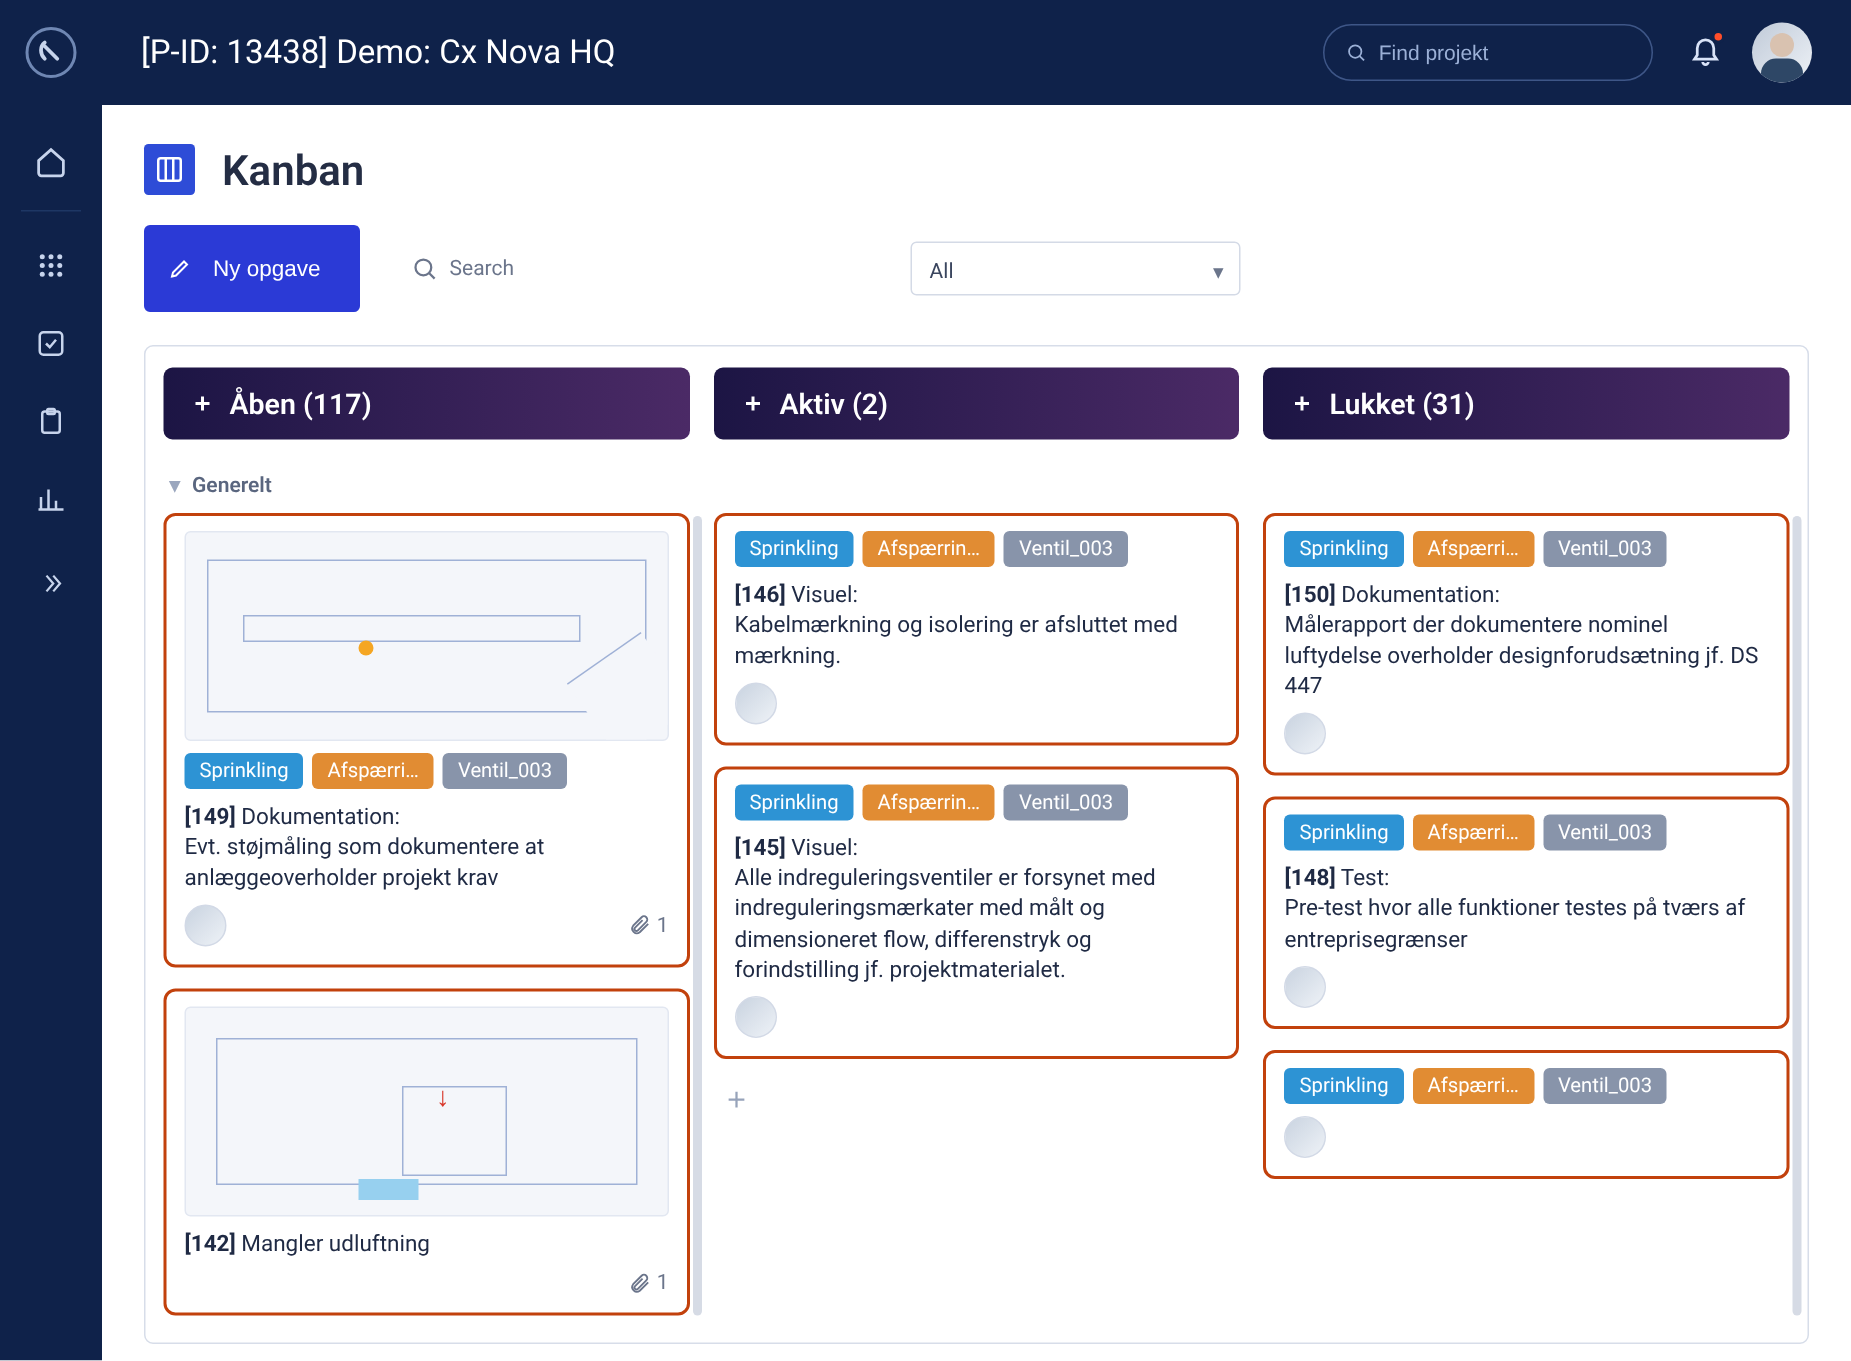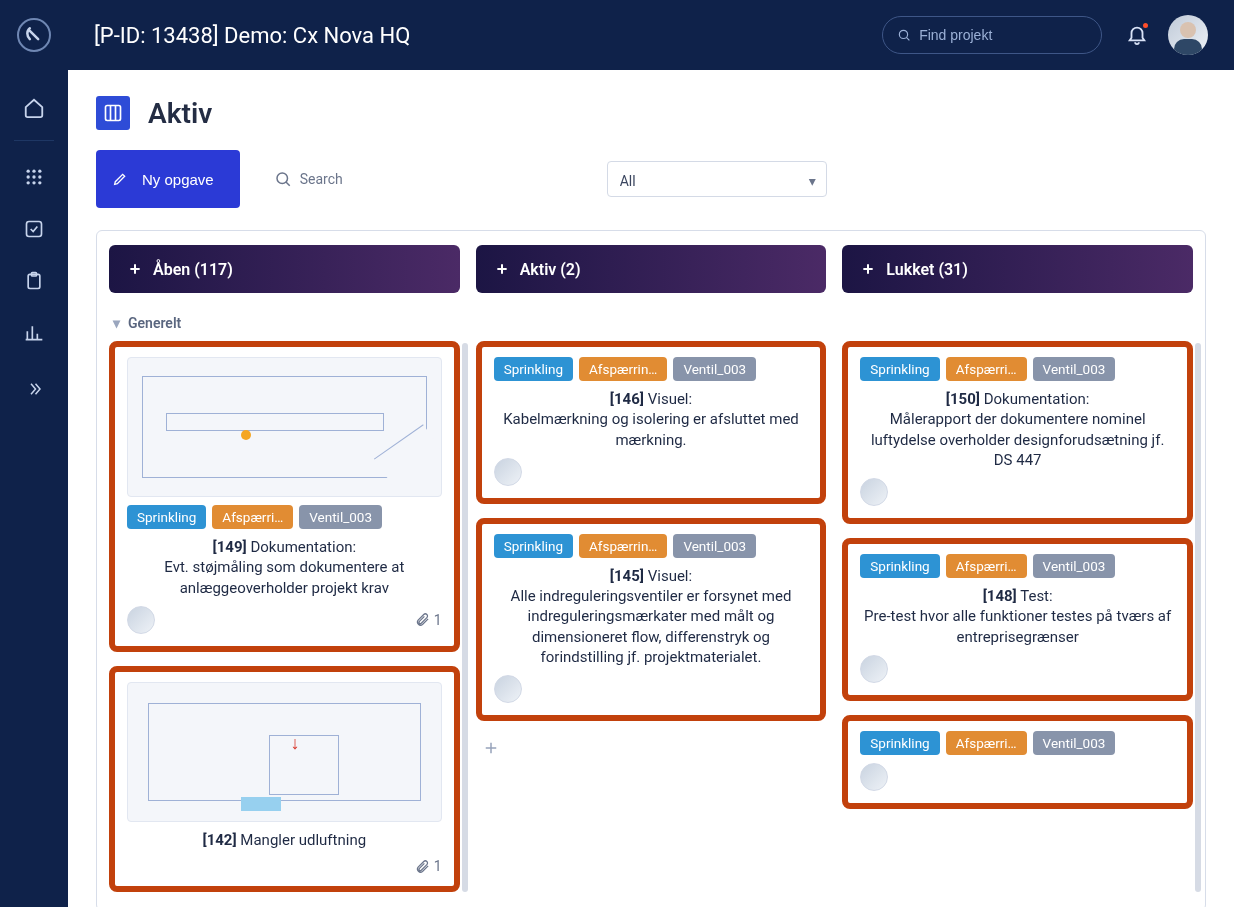--- a/index.html
+++ b/index.html
@@ -34,30 +34,30 @@
 
   .toolbar { display: flex; align-items: center; gap: 24px; padding: 0 0 22px 28px; }
   .btn-primary { background: #2b3ad6; color: #fff; border: none; border-radius: 4px; height: 58px; padding: 0 26px 0 16px; display: flex; align-items: center; gap: 14px; font-size: 15px; cursor: pointer; }
   .toolbar .search-inline { display: flex; align-items: center; color: #6b758b; gap: 8px; cursor: pointer; padding: 8px 10px; }
   .toolbar .filter-select { height: 36px; border: 1px solid #d4dae6; border-radius: 4px; padding: 4px 30px 0 12px; min-width: 220px; position: relative; display: flex; align-items: center; color: #3b465f; cursor: pointer; background: #fff; margin-left: 230px; }
   .toolbar .filter-select .chev { position: absolute; right: 10px; color: #6b758b; }
 
   
   .board-wrap { margin: 0 28px 28px; border: 1px solid #d7dde9; border-radius: 6px; padding: 14px 12px 18px; background: #fff; }
   .col-headers { display: grid; grid-template-columns: 1fr 1fr 1fr; gap: 16px; margin-bottom: 14px; }
-  .col-header { background: linear-gradient(90deg,#1c1544,#4b2a66); color: #fff; border-radius: 6px; height: 48px; display: flex; align-items: center; padding: 0 18px; font-size: 16px; font-weight: 600; gap: 10px; cursor: pointer; }
+  .col-header { background: linear-gradient(90deg,#1c1544,#4b2a66); color: #fff; border-radius: 6px; height: 48px; display: flex; align-items: center; padding: 0 18px; font-size: 19px; font-weight: 600; gap: 10px; cursor: pointer; }
 
   .section-label { display: flex; align-items: center; gap: 8px; color: #5a667f; font-weight: 600; padding: 8px 4px 10px; }
   .section-label .tri { color: #9aa6be; }
 
   .columns { display: grid; grid-template-columns: 1fr 1fr 1fr; gap: 16px; }
   .column { display: flex; flex-direction: column; gap: 14px; position: relative; }
   .column .scrollhint { position: absolute; right: -8px; top: 2px; bottom: 0; width: 6px; background: #d6dbe5; border-radius: 3px; }
 
-  .card { border: 6px solid #c2410c; border-radius: 8px; background: #fff; padding: 10px 12px 12px; display: flex; flex-direction: column; gap: 8px; cursor: pointer; text-align: center; }
+  .card { border: 2px solid #c2410c; border-radius: 8px; background: #fff; padding: 10px 12px 12px; display: flex; flex-direction: column; gap: 8px; cursor: pointer; }
   .card .thumb { height: 140px; background: #f4f6fa; border: 1px solid #e2e7f1; border-radius: 4px; position: relative; overflow: hidden; }
   .thumb .bldg { position: absolute; inset: 18px 14px; border: 1px solid #9fb1d6; }
   .thumb .bldg::before { content: ""; position: absolute; right: -20px; bottom: -20px; width: 60px; height: 60px; border-top: 1px solid #9fb1d6; transform: rotate(-35deg); background: #f4f6fa; }
   .thumb .corridor { position: absolute; left: 12%; right: 18%; top: 40%; height: 18px; border: 1px solid #9fb1d6; }
   .thumb .mark { position: absolute; width: 10px; height: 10px; background: #f5a623; border-radius: 50%; left: 36%; top: 52%; }
   .thumb2 .lot { position: absolute; inset: 20px; border: 1px solid #9fb1d6; }
   .thumb2 .house { position: absolute; left: 45%; top: 38%; width: 70px; height: 60px; border: 1px solid #9fb1d6; }
   .thumb2 .water { position: absolute; left: 36%; bottom: 10px; width: 40px; height: 14px; background: #97d0ef; }
   .thumb2 .arrow { position: absolute; left: 52%; top: 36%; color: #d8362a; font-size: 18px; }
 
@@ -156,21 +156,21 @@
     </div>
 
     <div class="content">
       <div class="page-head">
         <div class="kanban-badge">
           <svg width="20" height="20" viewBox="0 0 24 24" fill="none" stroke="#fff" stroke-width="2">
               <rect x="3" y="3" width="18" height="18" rx="2"></rect>
               <path d="M9 3v18M15 3v18"></path>
             </svg>
         </div>
-        <h1>Aktiv</h1>
+        <h1>Kanban</h1>
       </div>
 
       <div class="toolbar">
         <button class="btn-primary">
           <svg width="16" height="16" viewBox="0 0 24 24" fill="none" stroke="currentColor" stroke-width="2">
               <path d="M4 20l4-1 11-11-3-3L5 16l-1 4z"></path>
             </svg>
           <span>Ny opgave</span>
         </button>
         <div class="search-inline">

